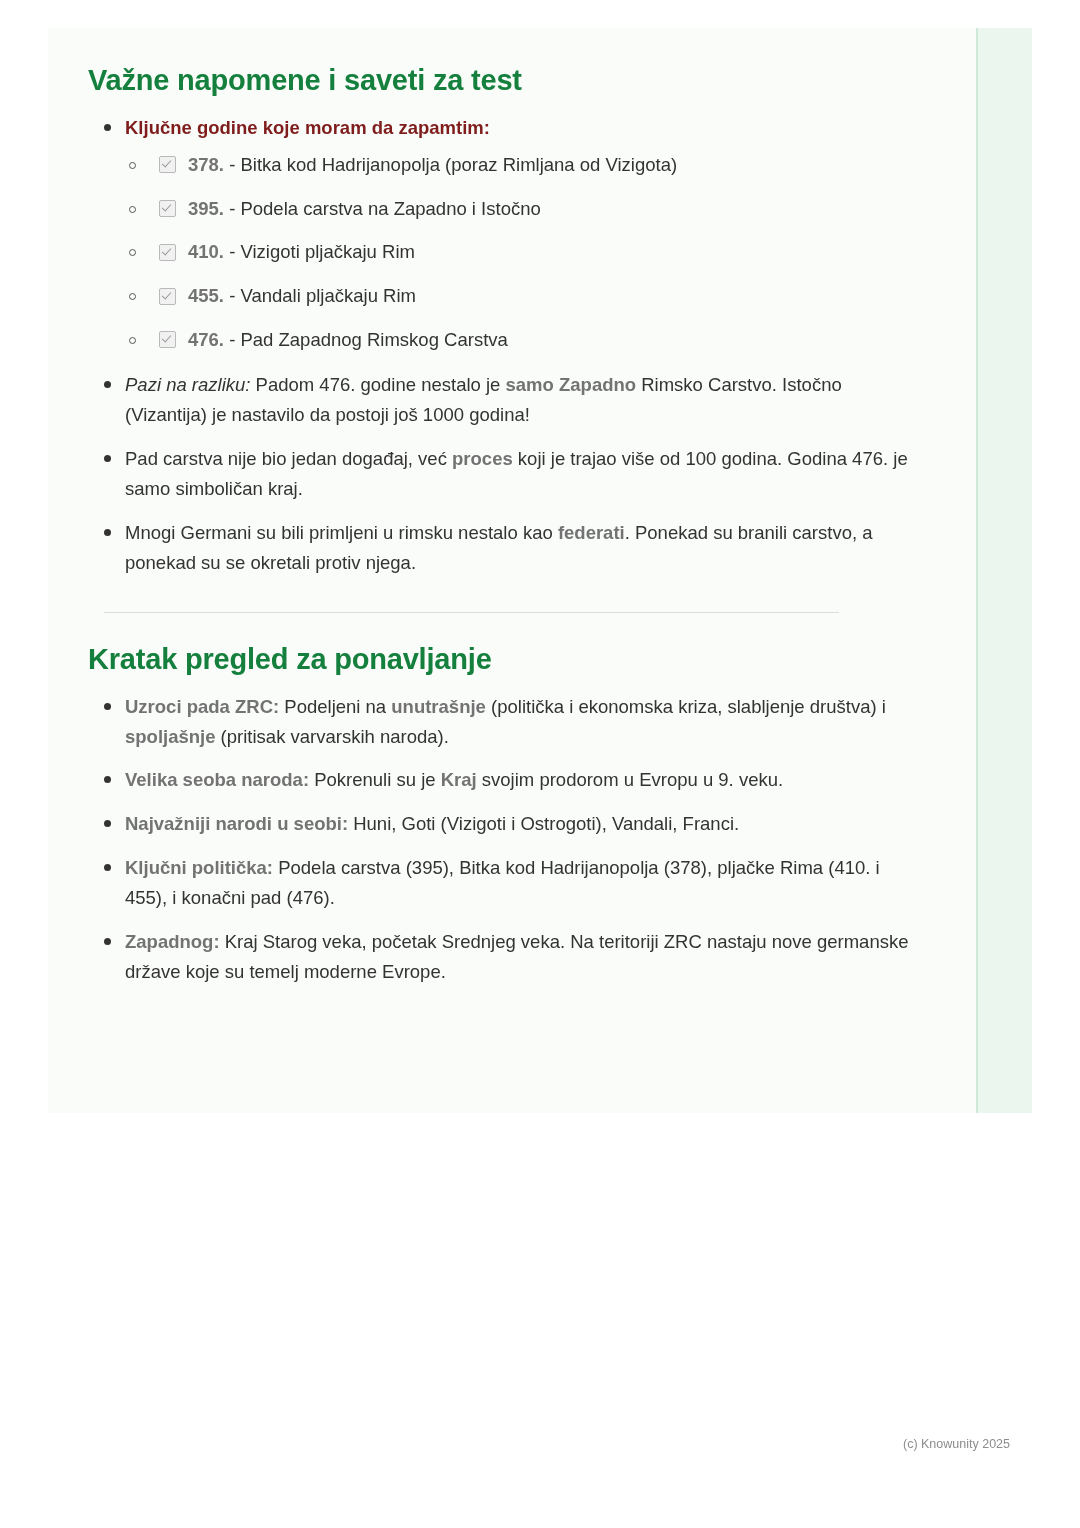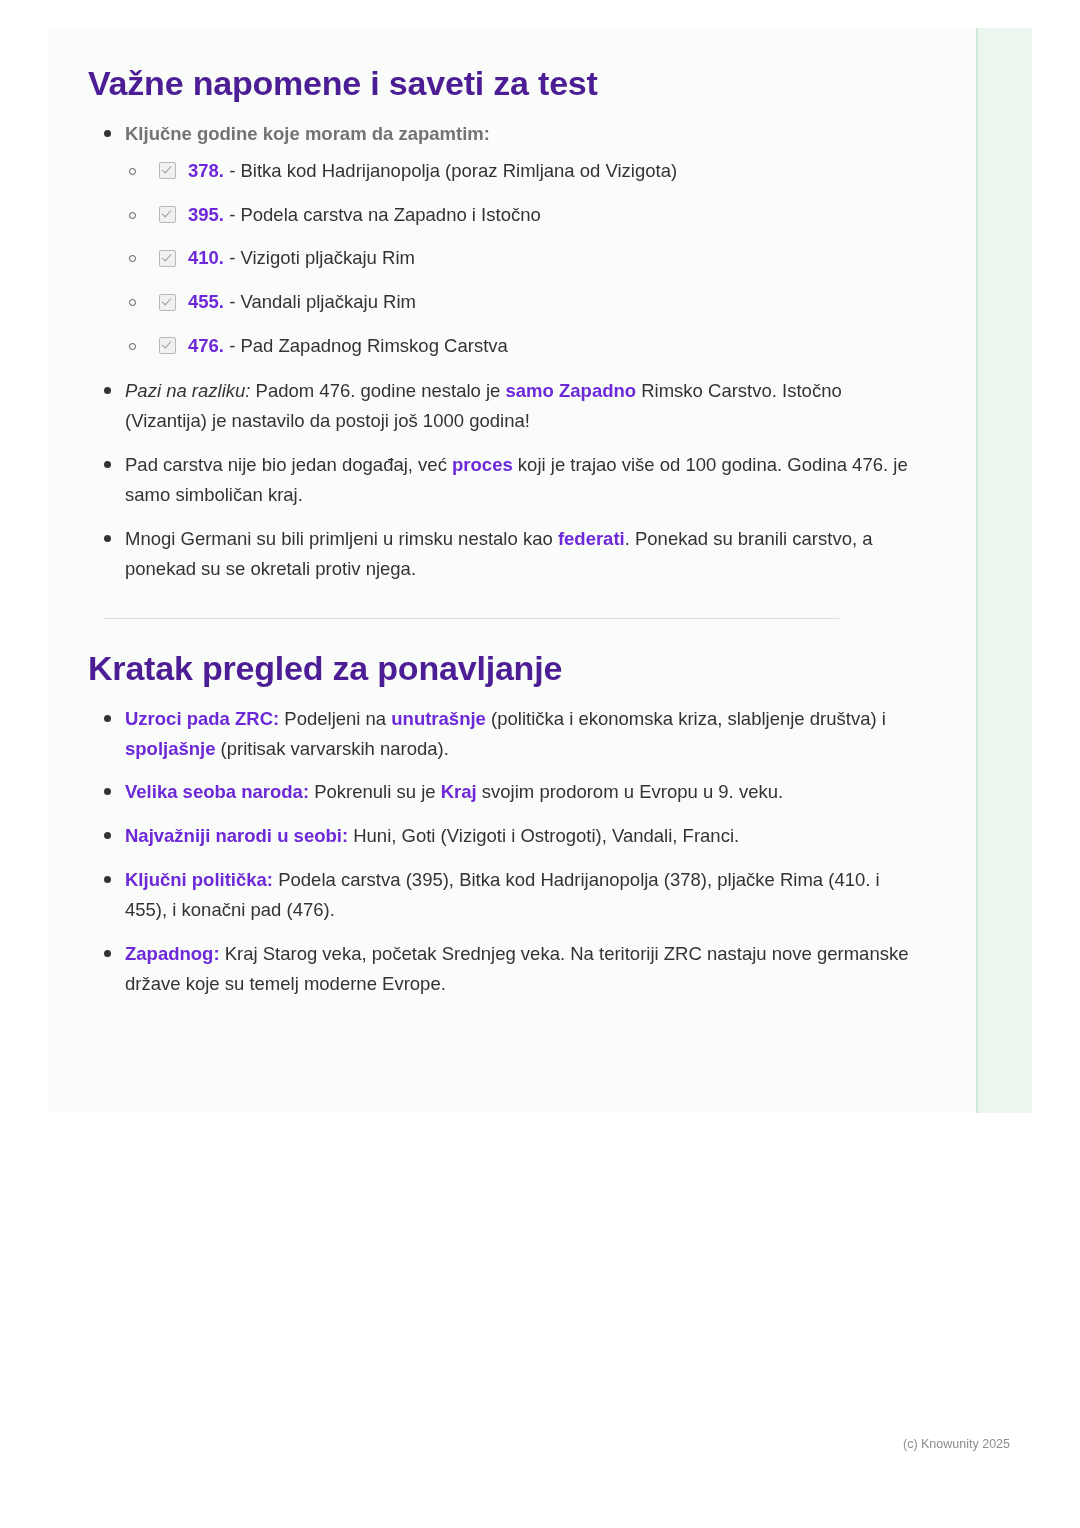--- a/index.html
+++ b/index.html
@@ -33,22 +33,22 @@
     background: #eaf6ee;
     border-left: 2px solid #cfe9d8;
     box-sizing: border-box;
   }
   .content {
     position: relative;
     padding: 24px 120px 0 40px;
     box-sizing: border-box;
   }
   h2.section-title {
-    color: #4c1d95;
-    font-size: 34px;
+    color: #15803d;
+    font-size: 29px;
     font-weight: 700;
     margin: 12px 0 16px 0;
     letter-spacing: -0.2px;
   }
   ul.bullets {
     list-style: none;
     margin: 0;
     padding: 0;
   }
   ul.bullets > li {
@@ -112,30 +112,30 @@
     position: absolute;
     left: 4px;
     top: 1px;
     width: 4px;
     height: 8px;
     border: solid #9a9a9a;
     border-width: 0 1.6px 1.6px 0;
     transform: rotate(42deg);
   }
   .item-text { display: inline; }
-  b, strong { font-weight: 700; color: #6d28d9; }
+  b, strong { font-weight: 700; color: #737373; }
   em { font-style: italic; }
   hr.divider {
     border: none;
     border-top: 1px solid #dddddd;
     margin: 34px 0 30px 16px;
     width: 735px;
   }
   .sub-list-wrap { margin-top: 2px; }
-  .li-title { font-weight: 700; color: #737373; }
+  .li-title { font-weight: 700; color: #7f1d1d; }
   .footer {
     position: absolute;
     left: 0;
     top: 1437px;
     width: 1080px;
     text-align: right;
     padding-right: 70px;
     box-sizing: border-box;
     font-size: 12.5px;
     color: #8d8d8d;

